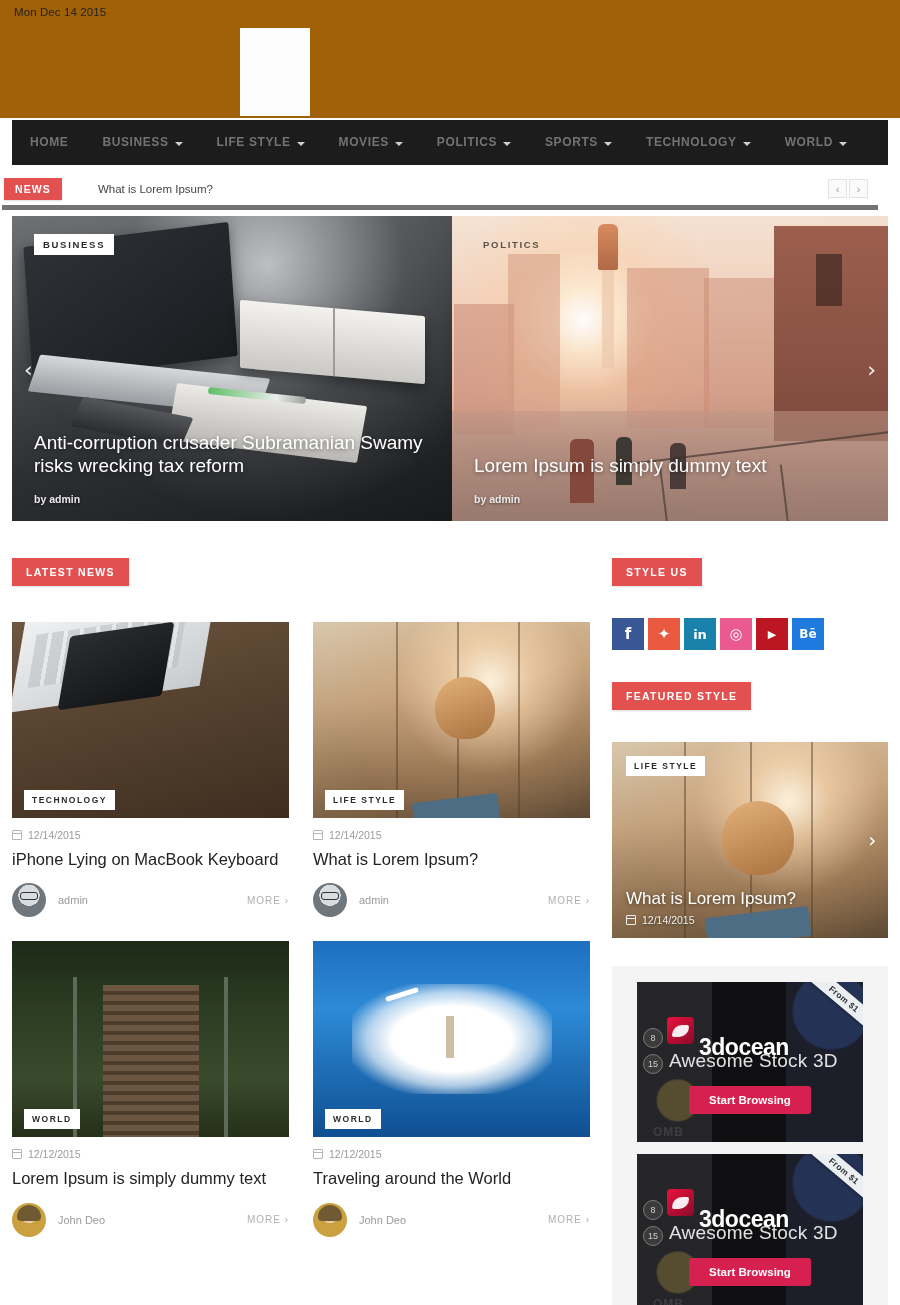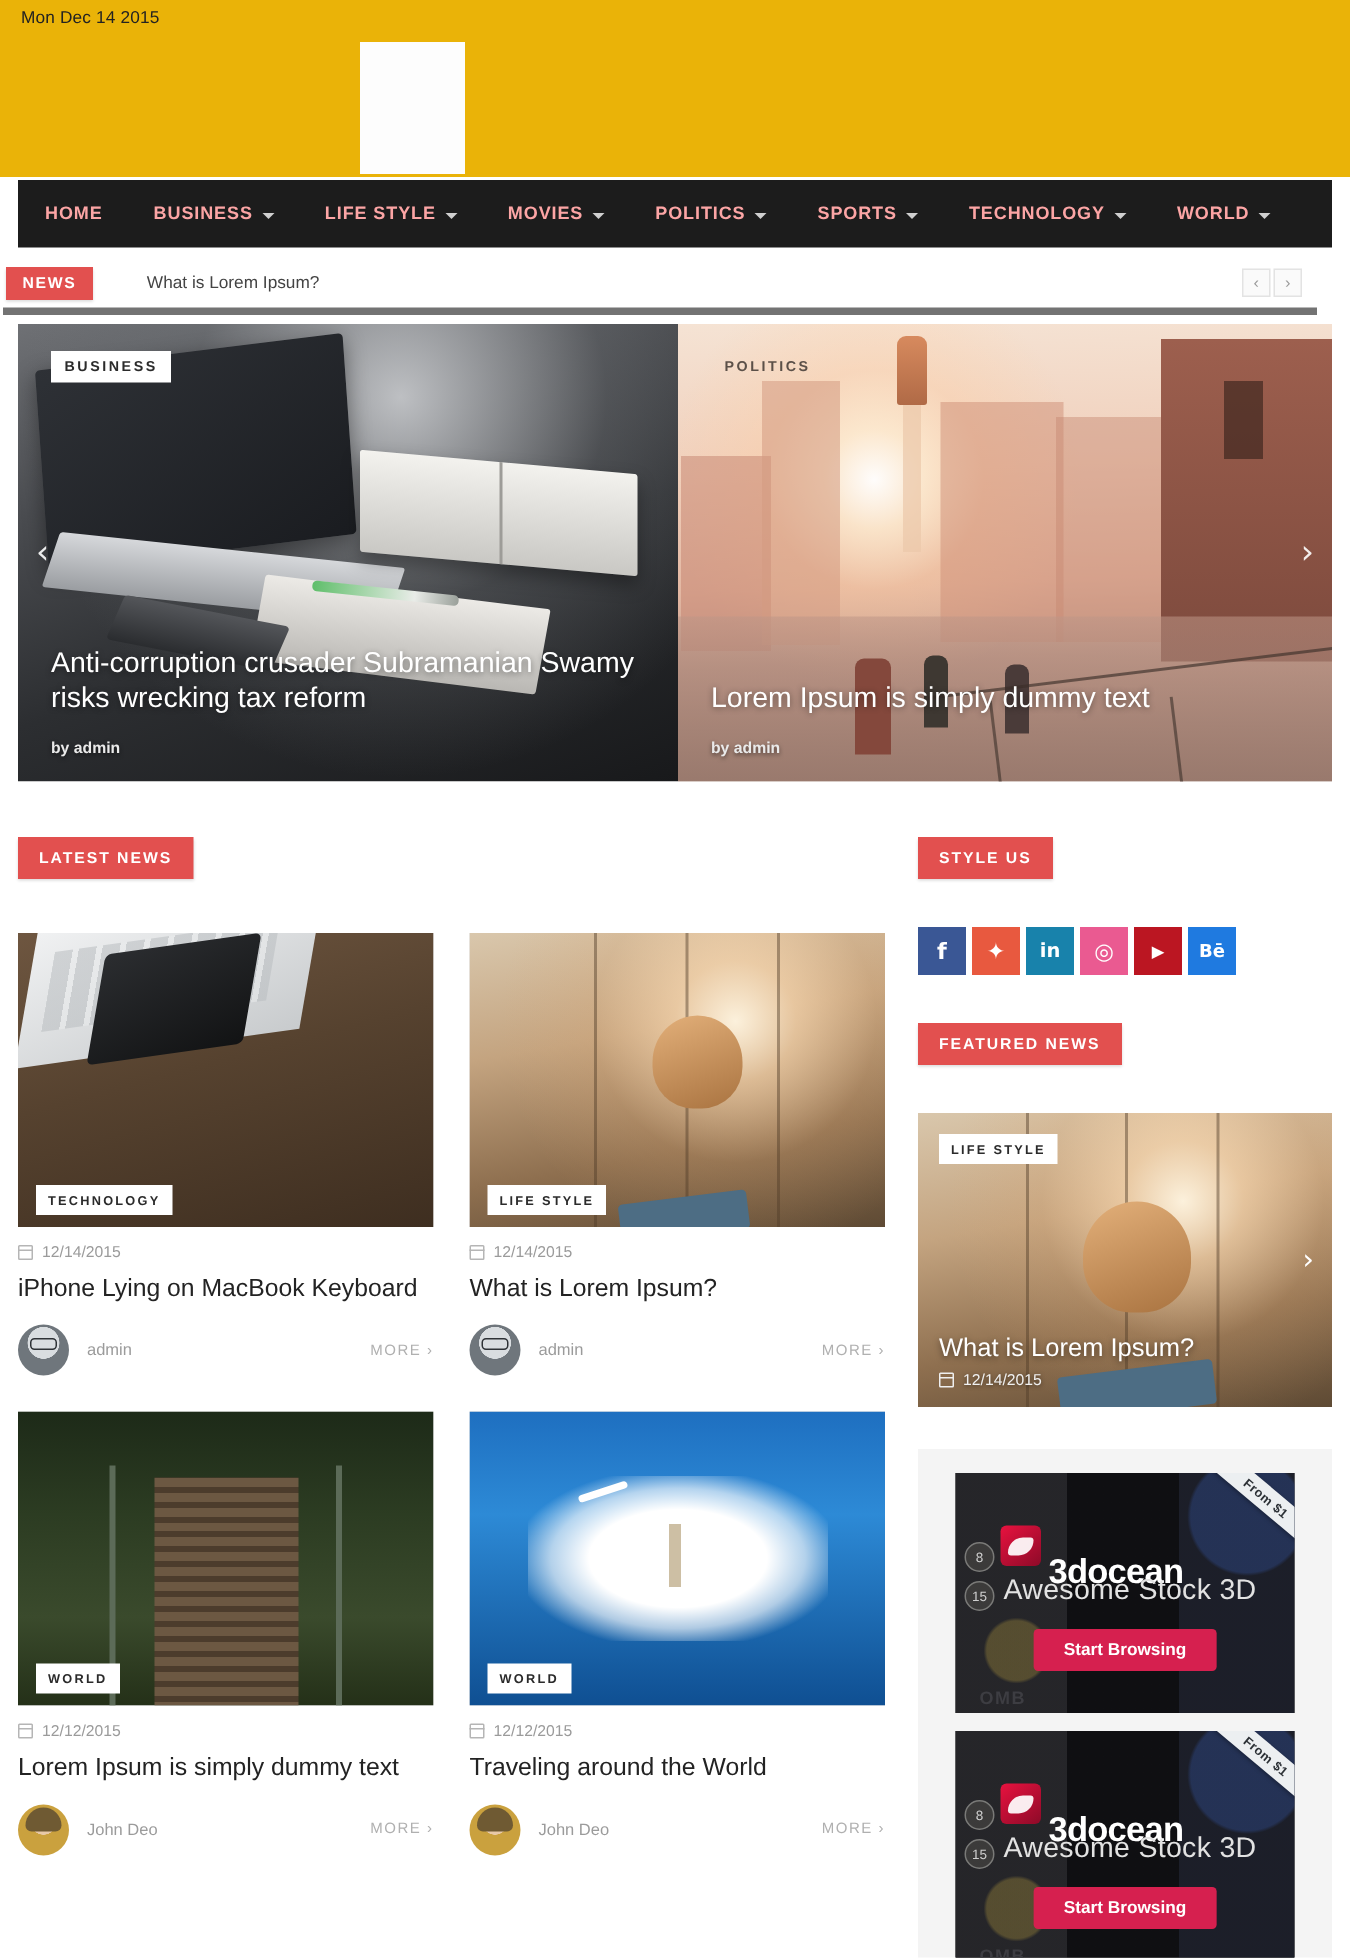--- a/index.html
+++ b/index.html
@@ -6,38 +6,38 @@
   * { box-sizing: border-box; margin: 0; padding: 0; }
   html, body {
     width: 900px; height: 1305px;
     background: #ffffff;
     font-family: "Liberation Sans", sans-serif;
     overflow: hidden;
   }
   .page { position: relative; width: 900px; height: 1305px; background:#fff; }
 
   
-  .topbar { height: 118px; background:#eab308; position:relative; }
+  .topbar { height: 118px; background:#a16207; position:relative; }
   .topdate {
     position:absolute; left:14px; top:6px;
     font-size:11.5px; color:#222; letter-spacing:.1px;
   }
   .logo-ghost {
     position:absolute; left:240px; top:28px; width:70px; height:88px;
     background:#fdfdfd;
   }
 
   
   .mainnav {
     position:absolute; left:12px; top:120px; width:876px; height:45px;
     background:#1c1c1c;
     display:flex; align-items:center;
   }
   .nav-item {
-    color:#fca5a5; font-size:12px; font-weight:bold; letter-spacing:.6px;
+    color:#737373; font-size:12px; font-weight:bold; letter-spacing:.6px;
     padding:0 17px; line-height:45px; cursor:pointer; white-space:nowrap;
     display:flex; align-items:center; gap:6px; height:45px;
   }
   .nav-item:first-child { padding-left:18px; }
   .caret {
     width:0;height:0;border-left:4px solid transparent;border-right:4px solid transparent;
     border-top:4px solid #cfcfcf; display:inline-block; margin-top:2px;
   }
 
   
@@ -491,21 +491,21 @@
       <div class="social">
         <div class="soc" style="background:#3a5795">f</div>
         <div class="soc" style="background:#e8593f">✦</div>
         <div class="soc" style="background:#1882ab;font-size:13px">in</div>
         <div class="soc" style="background:#ea5a91">◎</div>
         <div class="soc" style="background:#bb1622;font-size:11px">▶</div>
         <div class="soc" style="background:#1f7ae0;font-size:12px">Bē</div>
       </div>
 
       <div style="margin-top:32px">
-        <div class="sec-badge">FEATURED NEWS</div>
+        <div class="sec-badge">FEATURED STYLE</div>
       </div>
 
       <div class="feat-card">
         <div class="t-swing">
           <div class="rope" style="left:26%"></div>
             <div class="rope" style="left:50%"></div>
           <div class="rope" style="left:72%"></div>
           <div class="head" style="left:40%;top:30%;width:72px;height:74px"></div>
           <div class="seat" style="left:34%;bottom:-4px;width:104px;height:30px"></div>
         </div>

